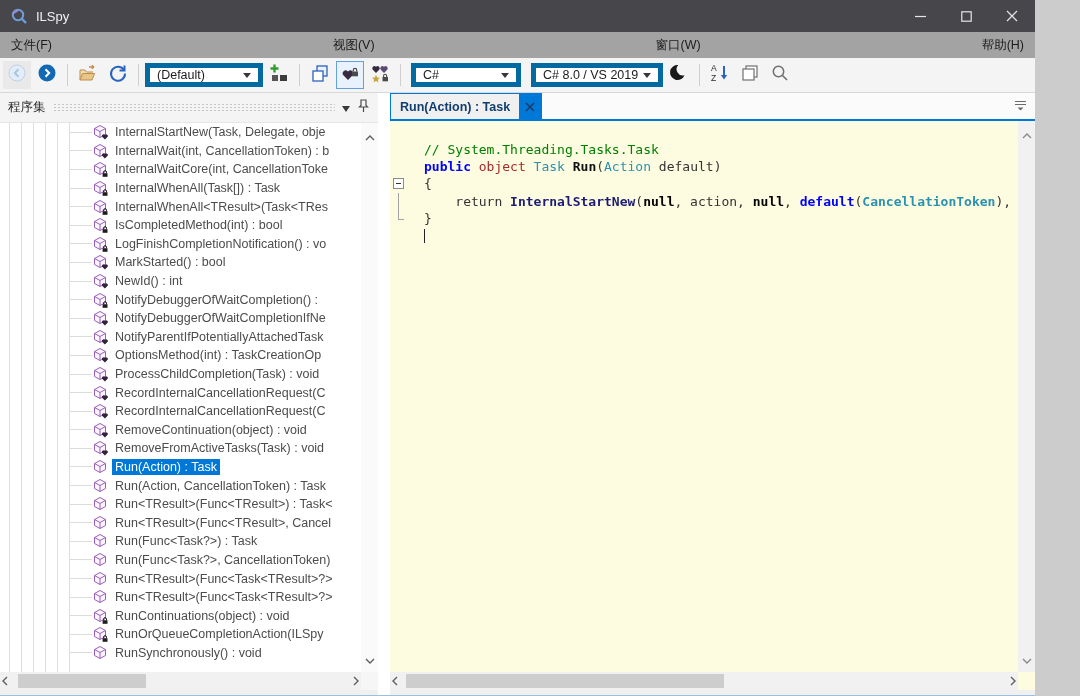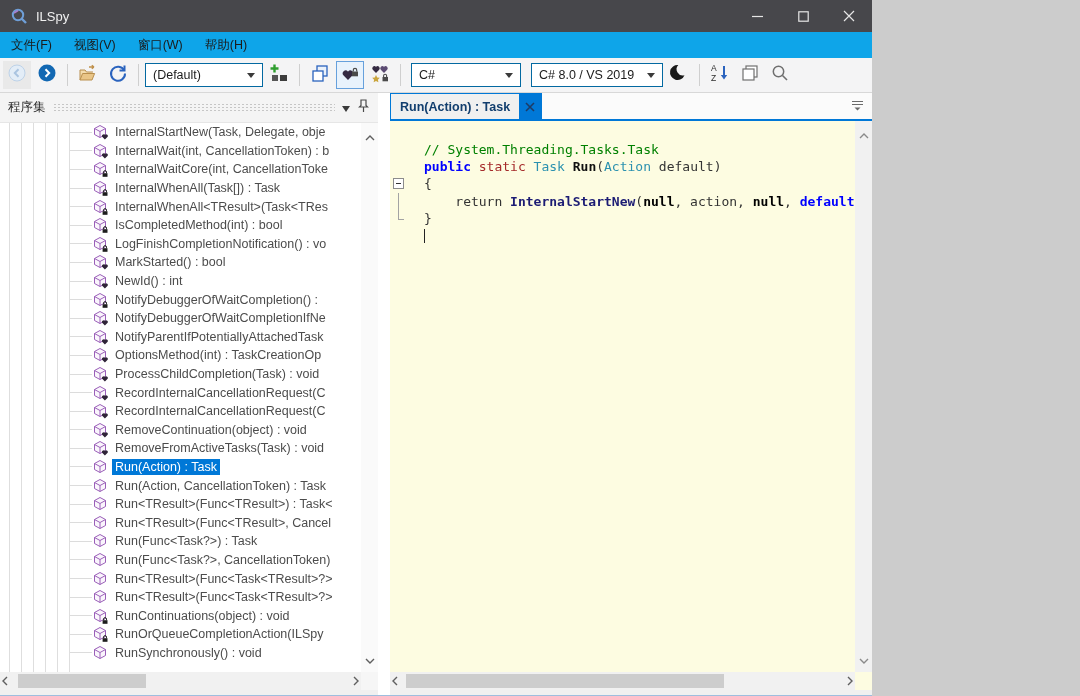--- a/index.html
+++ b/index.html
@@ -1,36 +1,36 @@
 <!DOCTYPE html>
 <html><head>
 <meta charset="utf-8">
 <style>
   * { margin:0; padding:0; box-sizing:border-box; }
   body { background:#ccc; font-family:"Liberation Sans", sans-serif; }
-  .window { width:872px; height:696px; background:#f0f0f0; position:relative; overflow:hidden; border-bottom:1px solid #9dbede; }
+  .window { width:1035px; height:696px; background:#f0f0f0; position:relative; overflow:hidden; border-bottom:1px solid #9dbede; }
 
   
   .titlebar { height:32px; background:#47474b; display:flex; align-items:center; color:#f0f0f0; }
   .app-icon { width:18px; height:18px; margin:0 8px 0 10px; }
   .win-title { font-size:13px; }
   .win-controls { margin-left:auto; display:flex; height:100%; }
   .wc { width:46px; height:100%; display:flex; align-items:center; justify-content:center; }
 
   
-  .menubar { height:26px; background:#0ea5e9; display:flex; align-items:center; font-size:12.5px; color:#1b1b1b; }
+  .menubar { height:26px; background:#a3a3a3; display:flex; align-items:center; font-size:12.5px; color:#1b1b1b;justify-content:space-between; }
   .menu-item { padding:0 11px; height:100%; display:flex; align-items:center; }
 
   
   .toolbar { height:35px; background:#f4f4f5; border-bottom:1px solid #d8d8d8; display:flex; align-items:center; padding:0 3px; gap:2px; }
   .tbtn { width:28px; height:28px; display:flex; align-items:center; justify-content:center; flex:0 0 auto; }
   .tbtn.disabled { background:#e9e9e9; }
   .tbtn.toggled { background:#e8f2fc; border:1px solid #66a0dc; }
   .tsep { width:1px; height:22px; background:#cfcfcf; margin:0 4px; flex:0 0 auto; }
-  .combo { height:24px; background:#fff; border:1px solid #0369a1; display:flex; align-items:center; font-size:12.5px; color:#1b1b1b; padding:0 7px; flex:0 0 auto; }
+  .combo { height:24px; background:#fff; border:5px solid #0369a1; display:flex; align-items:center; font-size:12.5px; color:#1b1b1b; padding:0 7px; flex:0 0 auto; }
   .combo .arrow { margin-left:auto; width:0; height:0; border:4px solid transparent; border-top:5px solid #3a3a3a; margin-top:5px; padding-left:0; margin-right:0; }
   .combo.w-default { width:118px; }
   .combo.w-lang { width:110px; margin-left:4px; }
   .combo.w-ver { width:132px; margin-left:8px; }
 
   
   .main { display:flex; height:603px; }
   .left-pane { width:378px; display:flex; flex-direction:column; background:#15803d; }
   .pane-header { height:30px; background:#f4f4f4; border-bottom:1px solid #e6e6e6; display:flex; align-items:center; padding:0 8px; font-size:12.5px; color:#2b2b2b; gap:7px; }
   .dots { flex:1; height:9px; background-image:radial-gradient(circle,#c6c6c6 0.9px,transparent 1px); background-size:4px 3px; }
@@ -604,21 +604,21 @@
             </svg></span>
       </div>
       <div class="code-wrap">
         <div class="code" id="code">
             <div class="cline">
               <div class="cmargin"></div>
               <div class="ccontent"><span class="tok-comment">// System.Threading.Tasks.Task</span></div>
             </div>
             <div class="cline">
               <div class="cmargin"></div>
-              <div class="ccontent"><span class="tok-keyword">public</span><span class="tok-plain"> </span><span class="tok-modifier">static</span><span class="tok-plain"> </span><span class="tok-type">Task</span><span class="tok-plain"> </span><span class="tok-method-decl">Run</span><span class="tok-plain">(</span><span class="tok-type">Action</span><span class="tok-plain"> default)</span></div>
+              <div class="ccontent"><span class="tok-keyword">public</span><span class="tok-plain"> </span><span class="tok-modifier">object</span><span class="tok-plain"> </span><span class="tok-type">Task</span><span class="tok-plain"> </span><span class="tok-method-decl">Run</span><span class="tok-plain">(</span><span class="tok-type">Action</span><span class="tok-plain"> default)</span></div>
             </div>
             <div class="cline">
               <div class="cmargin">
                 <span class="fold-box"></span>
               </div>
               <div class="ccontent"><span class="tok-plain">{</span></div>
             </div>
             <div class="cline">
               <div class="cmargin">
                 <span class="fold-line"></span>

